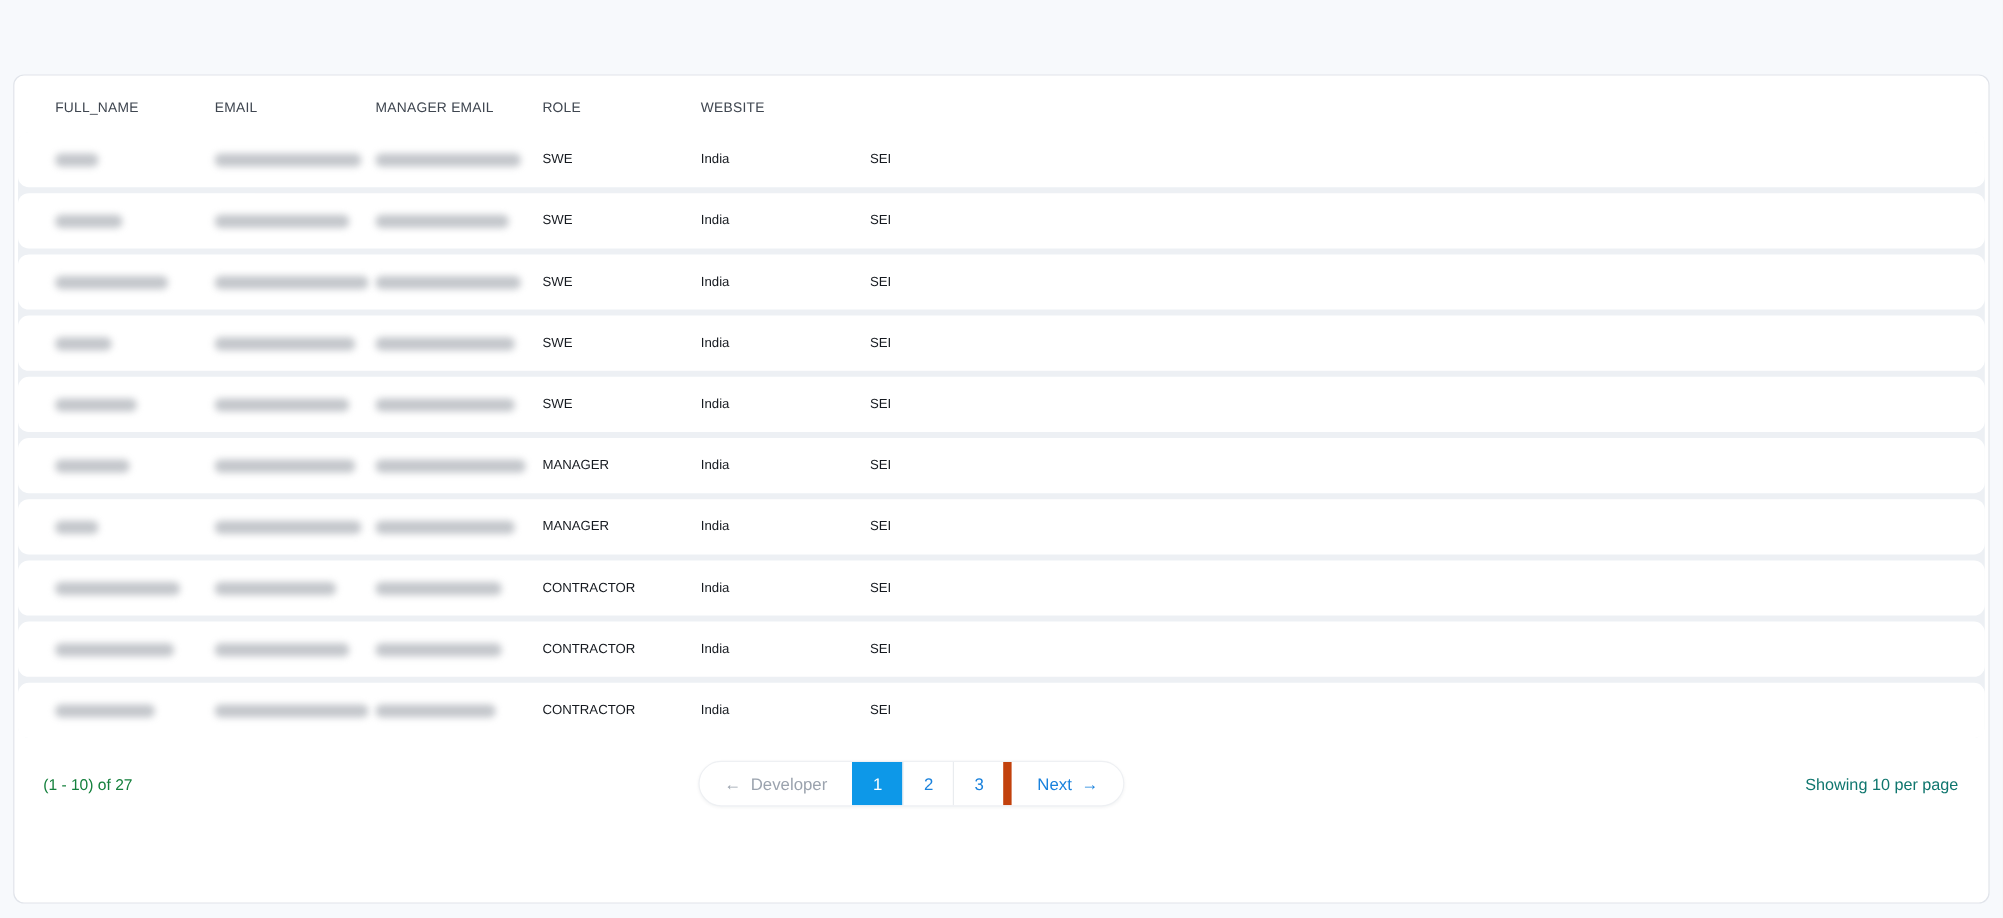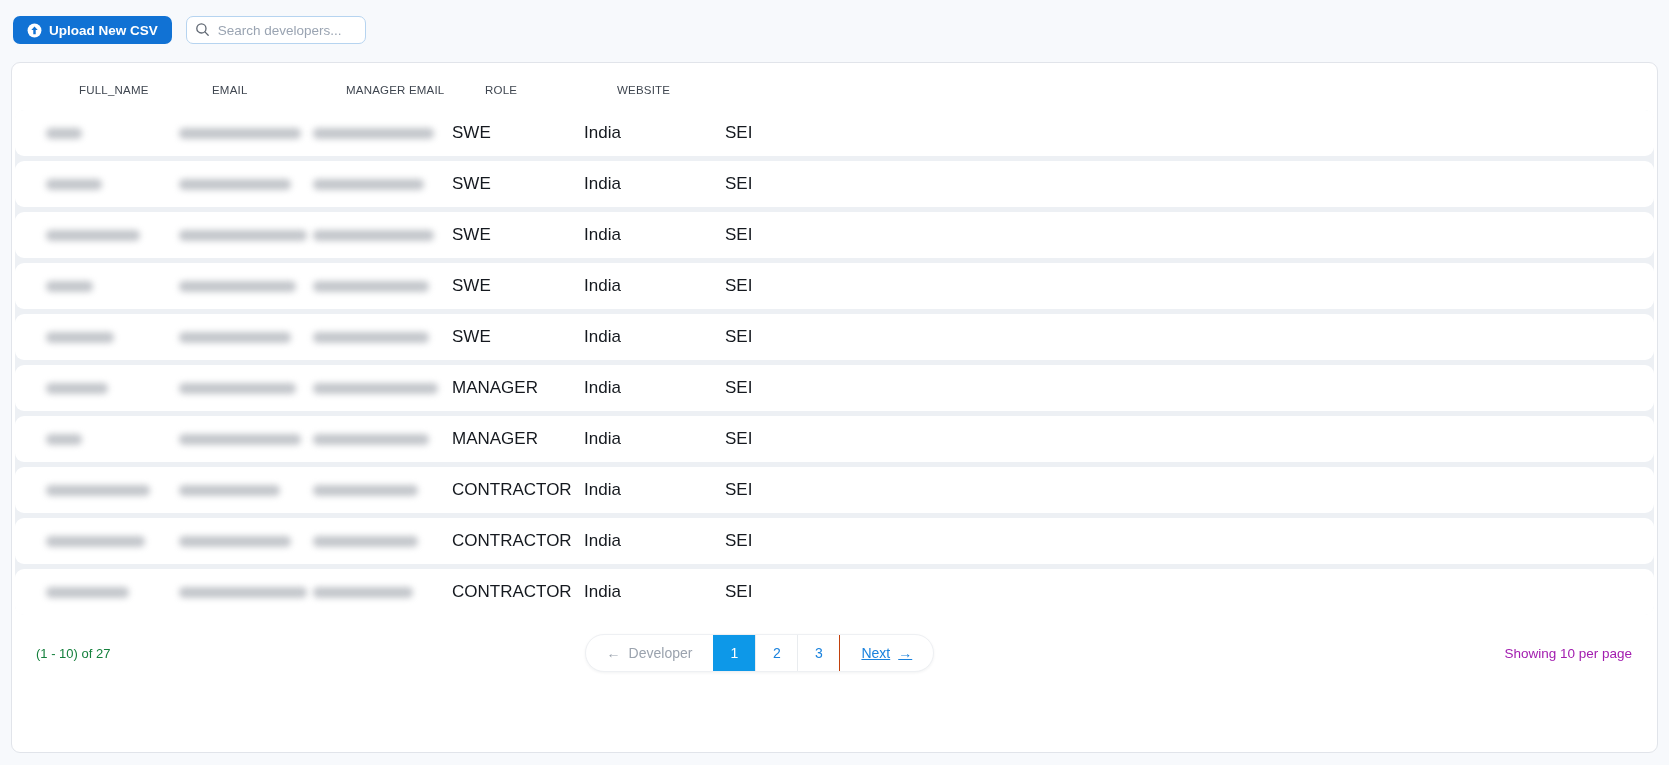--- a/index.html
+++ b/index.html
@@ -59,106 +59,86 @@
     display:grid;
     grid-template-columns:133px 134px 139px 132px 141px 1fr;
     align-items:center;
   }
   .thead {
     height:47px;
     padding:6px 0 0 31px;
   }
   .th {
     font-size:11.5px; font-weight:500; color:#3f4650;
-    letter-spacing:.2px; text-transform:uppercase;margin-left:33px;
+    letter-spacing:.2px; text-transform:uppercase;
   }
   .rows-wrap {
     background:#edf0f4;
     border-radius:10px;
     display:flex; flex-direction:column; gap:5px;
   }
   .trow {
     height:46px;
     background:#fff;
     border-radius:9px;
     padding-left:31px;
   }
-  .cell { font-size:17px; color:#15191f; font-weight:500; }
+  .cell { font-size:11px; color:#15191f; font-weight:500; }
   .blur-bar {
     display:block;
     height:11px; border-radius:5px;
     background:#8d939c;
     opacity:.52;
     filter:blur(3px);
   }
 
   
   .tfoot {
     margin-top:19px;
     display:flex; align-items:center; justify-content:space-between;
     padding:0 22px 0 21px;
   }
   .range-label { font-size:13px; color:#15803d; }
-  .per-page-label { font-size:13.5px; color:#a21caf; }
+  .per-page-label { font-size:13.5px; color:#0f766e; }
   .pager {
     display:flex; align-items:stretch;
     background:#fff;
     border:1px solid #eef0f3;
     border-radius:19px;
     height:38px;
     overflow:hidden;
     box-shadow:0 1px 3px rgba(20,30,55,.06);
     margin-right:96px;
   }
   .pager-prev, .pager-next {
     display:flex; align-items:center; gap:8px;
     padding:0 21px;
     font-size:14px;
     cursor:pointer; user-select:none;
   }
   .pager-prev { color:#9ba3ae; }
-  .pager-next { color:#1a82dd; border-left:1px solid #c2410c;text-decoration:underline; }
+  .pager-next { color:#1a82dd; border-left:7px solid #c2410c; }
   .pager-page {
     width:42px;
     display:flex; align-items:center; justify-content:center;
     font-size:14px; color:#1a82dd;
     border-left:1px solid #e9ecef;
     cursor:pointer; user-select:none;
   }
   .pager-page:first-of-type { border-left:none; }
   .pager-page.active {
     background:#0d98e8; color:#fff; border-left-color:transparent;
   }
 </style>
 </head>
 <body>
 
 <div class="page">
 
   <div class="topbar">
-    <div class="topbar-actions">
-      <button class="upload-btn">
-        <span style="display:inline-flex">
-          <svg width="15" height="15" viewBox="0 0 16 16">
-            <circle cx="8" cy="8" r="7.4" fill="#ffffff"></circle>
-            <path d="M8 3.6 L11.4 7.4 H9.3 V12 H6.7 V7.4 H4.6 Z" fill="#1172d4"></path>
-          </svg>
-        </span>
-        <span>Upload New CSV</span>
-      </button>
-      <div class="search-wrap">
-        <span class="search-icon">
-          <svg width="15" height="15" viewBox="0 0 15 15">
-            <circle cx="6.4" cy="6.4" r="4.6" fill="none" stroke="#5f6772" stroke-width="1.3"></circle>
-            <line x1="9.9" y1="9.9" x2="13.2" y2="13.2" stroke="#5f6772" stroke-width="1.3" stroke-linecap="round"></line>
-          </svg>
-        </span>
-        <input type="text" placeholder="Search developers..." style="">
-      </div>
-    </div>
   </div>
 
   <div class="card">
     <div class="thead grid-cols" id="thead">
         <div class="th">FULL_NAME</div>
         <div class="th">EMAIL</div>
         <div class="th">MANAGER EMAIL</div>
         <div class="th">ROLE</div>
         <div class="th">WEBSITE</div>
       </div>

